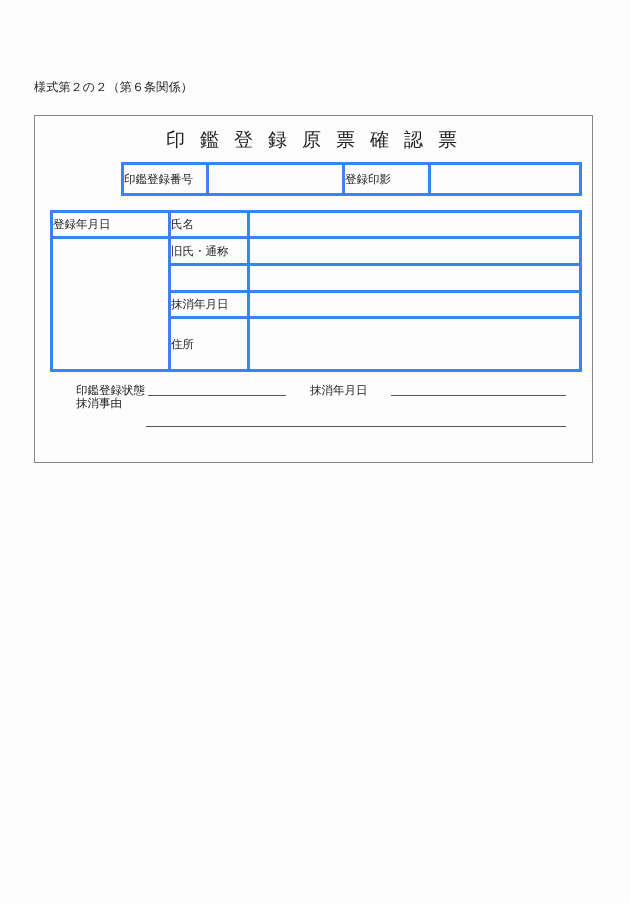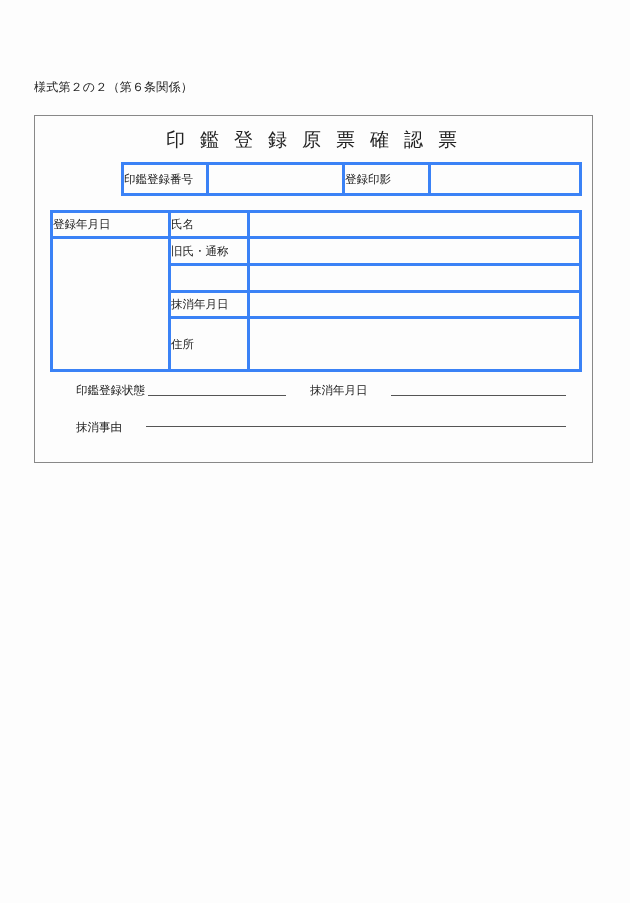--- a/index.html
+++ b/index.html
@@ -73,14 +73,14 @@
   </tr>
 </tbody>
   </table>
 
 <div class="abs line-row" style="left:76px; top:383px;">印鑑登録状態</div>
 <div class="abs uline" style="left:148px; top:395px; width:138px;"></div>
 
 <div class="abs line-row" style="left:310px; top:383px;">抹消年月日</div>
 <div class="abs uline" style="left:391px; top:395px; width:175px;"></div>
 
-<div class="abs line-row" style="left:76px; top:420px;">抹消事由</div>
+<div class="abs line-row" style="left:76px; top:396px;">抹消事由</div>
 <div class="abs uline" style="left:146px; top:426px; width:420px;"></div>
 
 </body></html>

